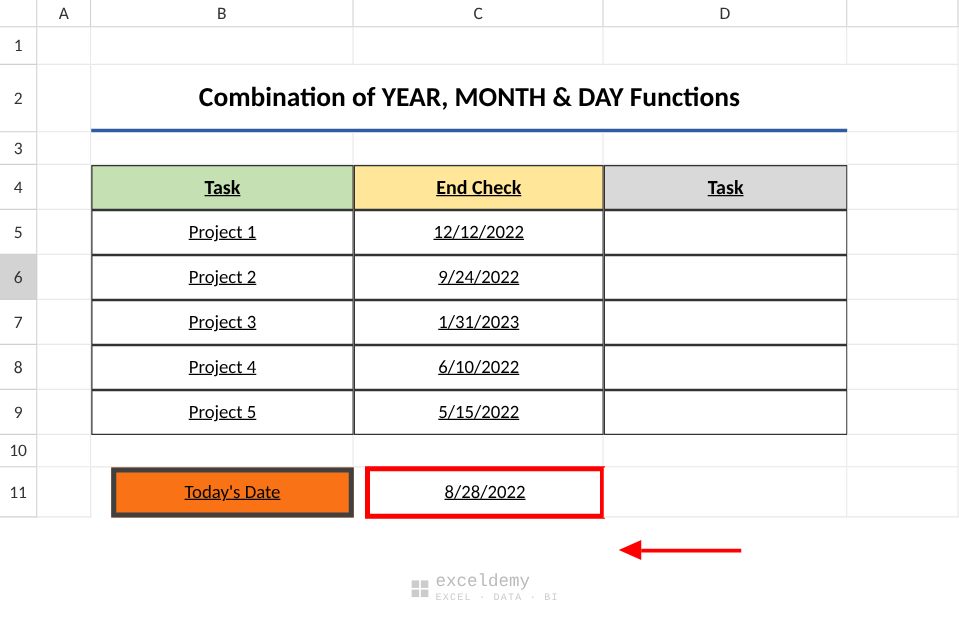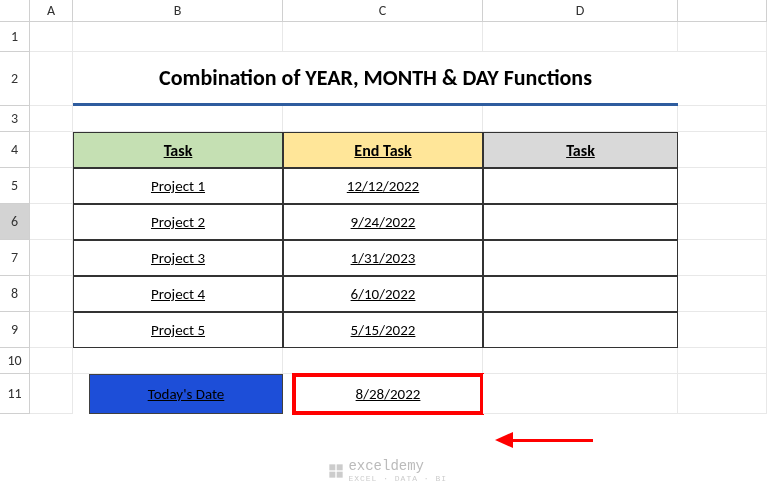--- a/index.html
+++ b/index.html
@@ -79,22 +79,22 @@
       background: #d9d9d9;
       font-weight: bold;
       border: 1px solid #333;
       font-size: 16px;
     }
     .data-cell {
       border: 1px solid #333;
       background: #fff;
     }
     .today-label {
-      border: 1px solid #404040;
-      background: #1d4ed8;
+      border: 4px solid #404040;
+      background: #f97316;
       margin-left: 16px;
     }
     .today-value {
       border: 1px solid #333;
       background: #fff;
       outline: 4px solid #ff0000;
       outline-offset: -3px;
       margin-left: 10px;
     }
     .arrow {
@@ -168,21 +168,21 @@
   <div class="row-header">3</div>
   <div class="cell blank"></div>
   <div class="cell blank"></div>
   <div class="cell blank"></div>
   <div class="cell blank"></div>
   <div class="cell blank"></div>
 
   <div class="row-header">4</div>
   <div class="cell blank"></div>
   <div class="cell header-task">Task</div>
-  <div class="cell header-enddate">End Task</div>
+  <div class="cell header-enddate">End Check</div>
   <div class="cell header-check">Task</div>
   <div class="cell blank"></div>
 
   <div class="row-header">5</div>
   <div class="cell blank"></div>
   <div class="cell data-cell">Project 1</div>
   <div class="cell data-cell">12/12/2022</div>
   <div class="cell data-cell"></div>
   <div class="cell blank"></div>
 

